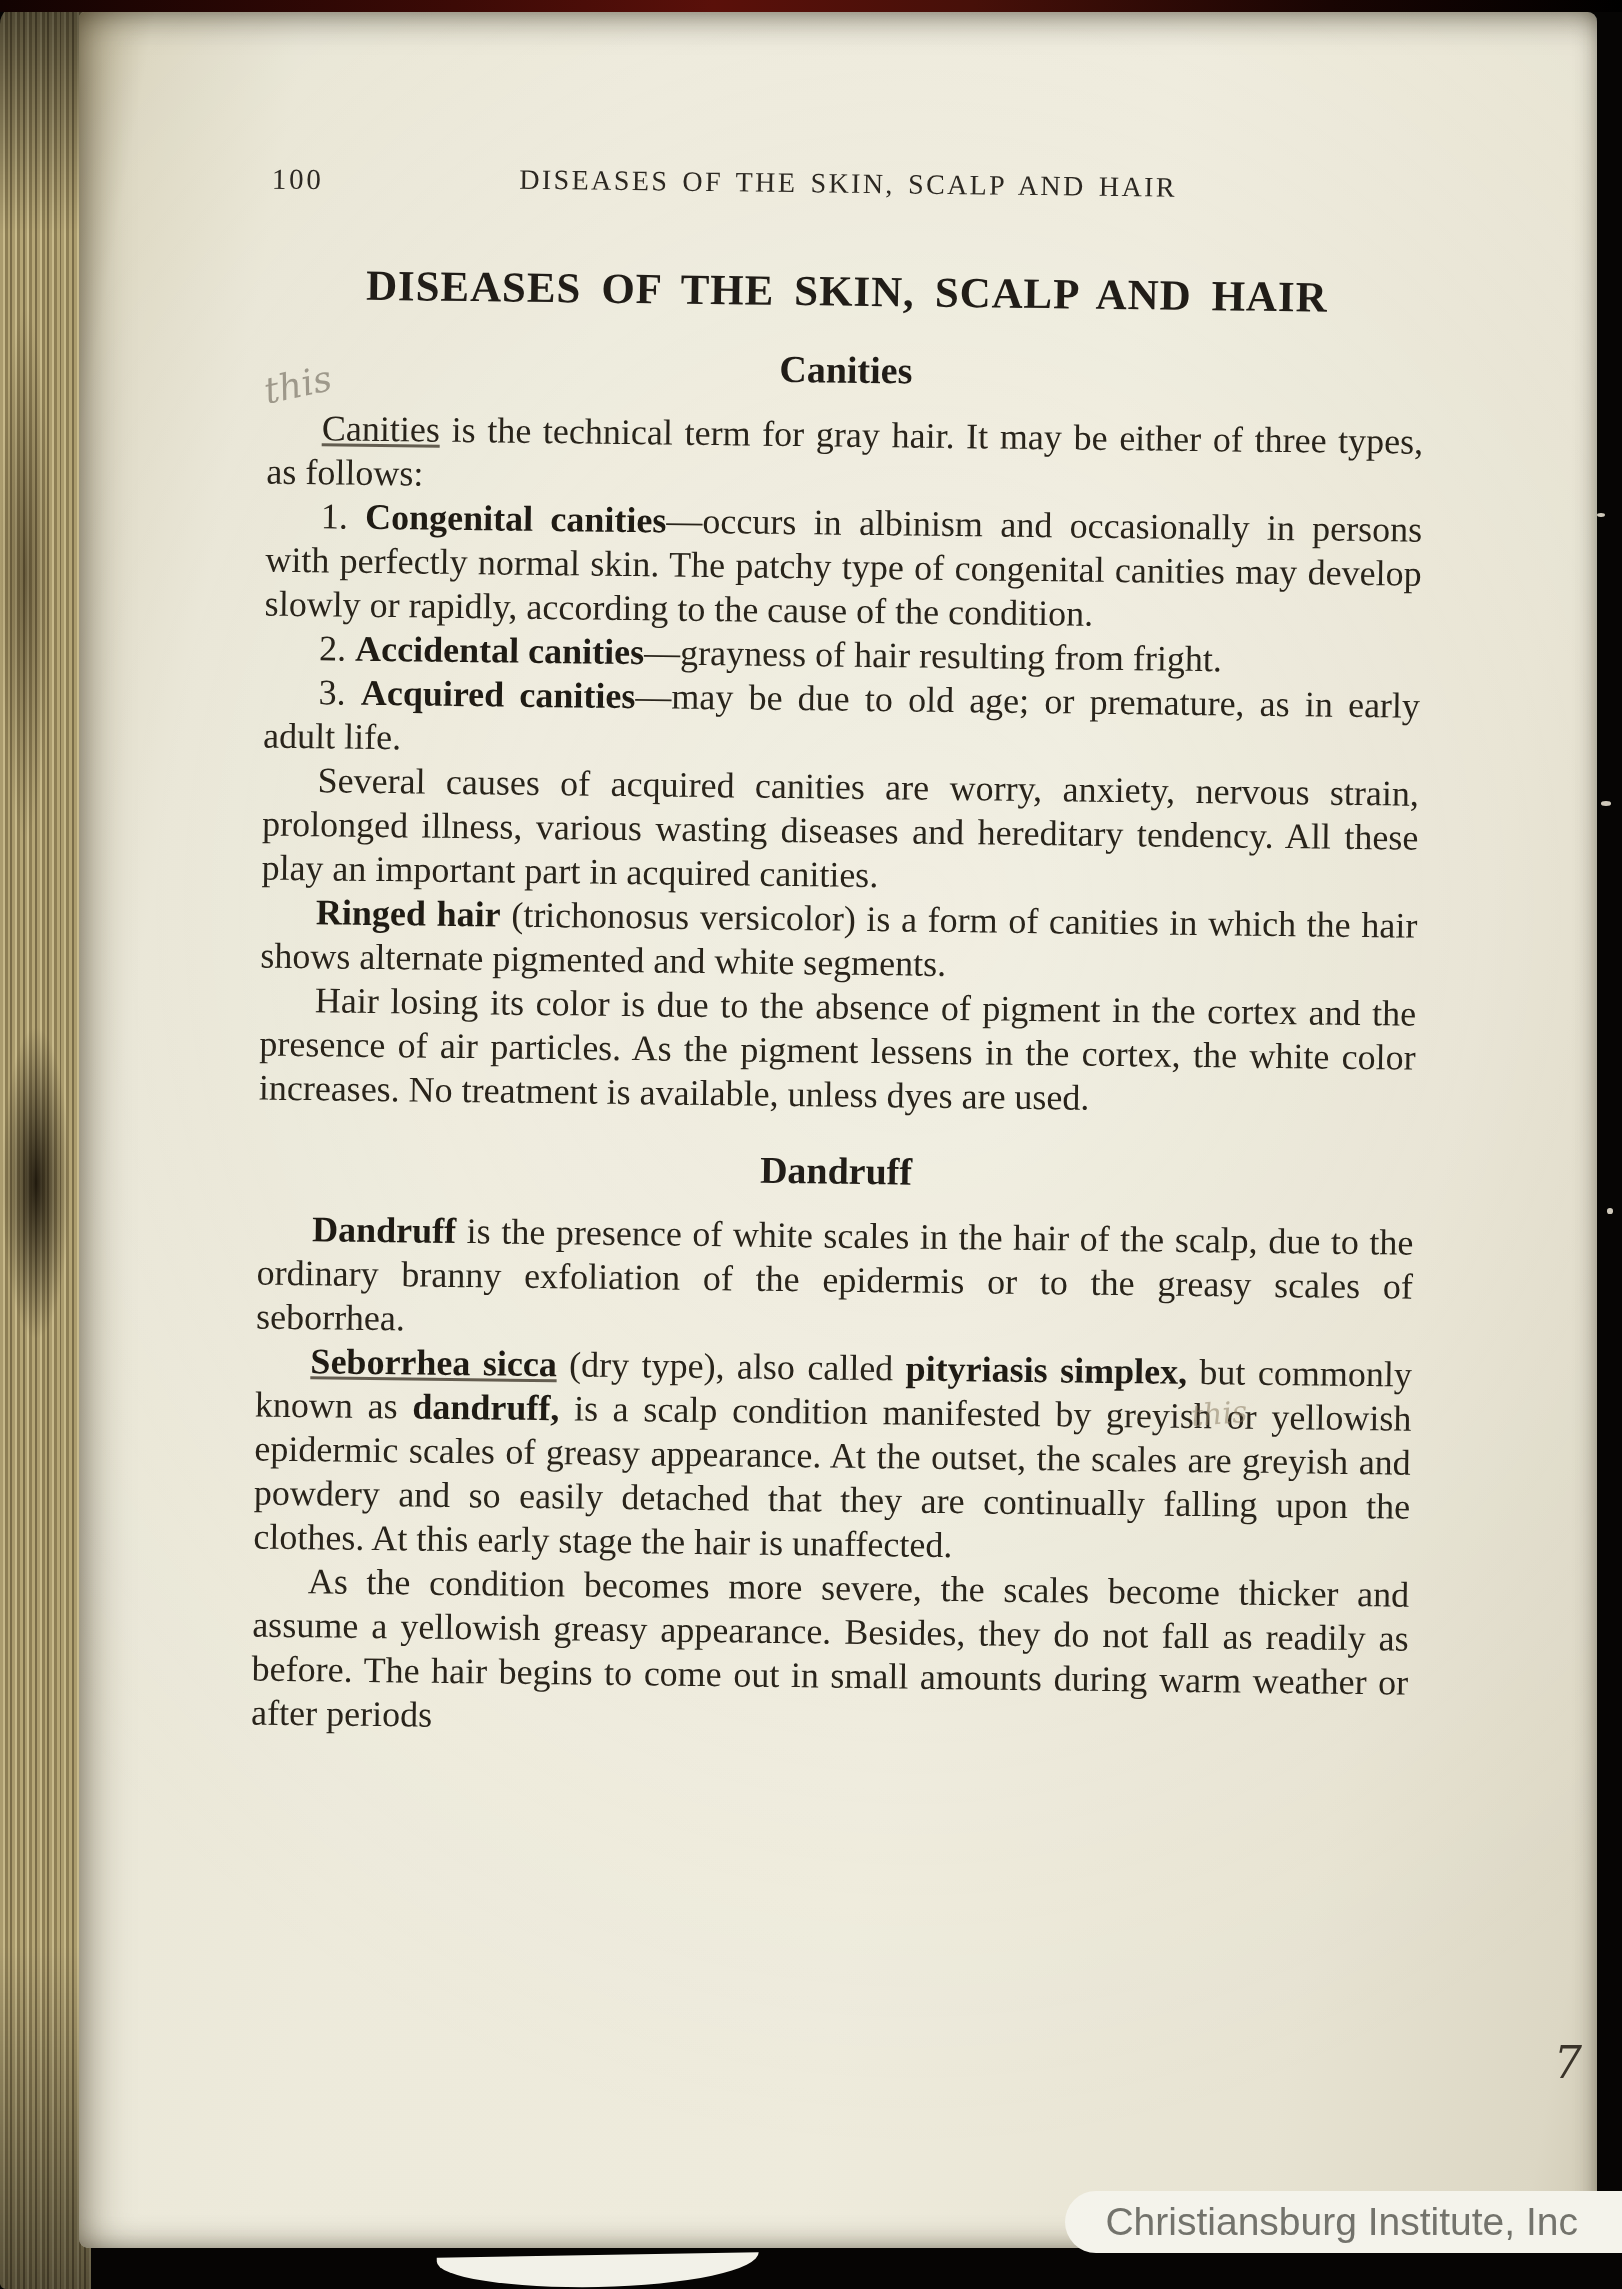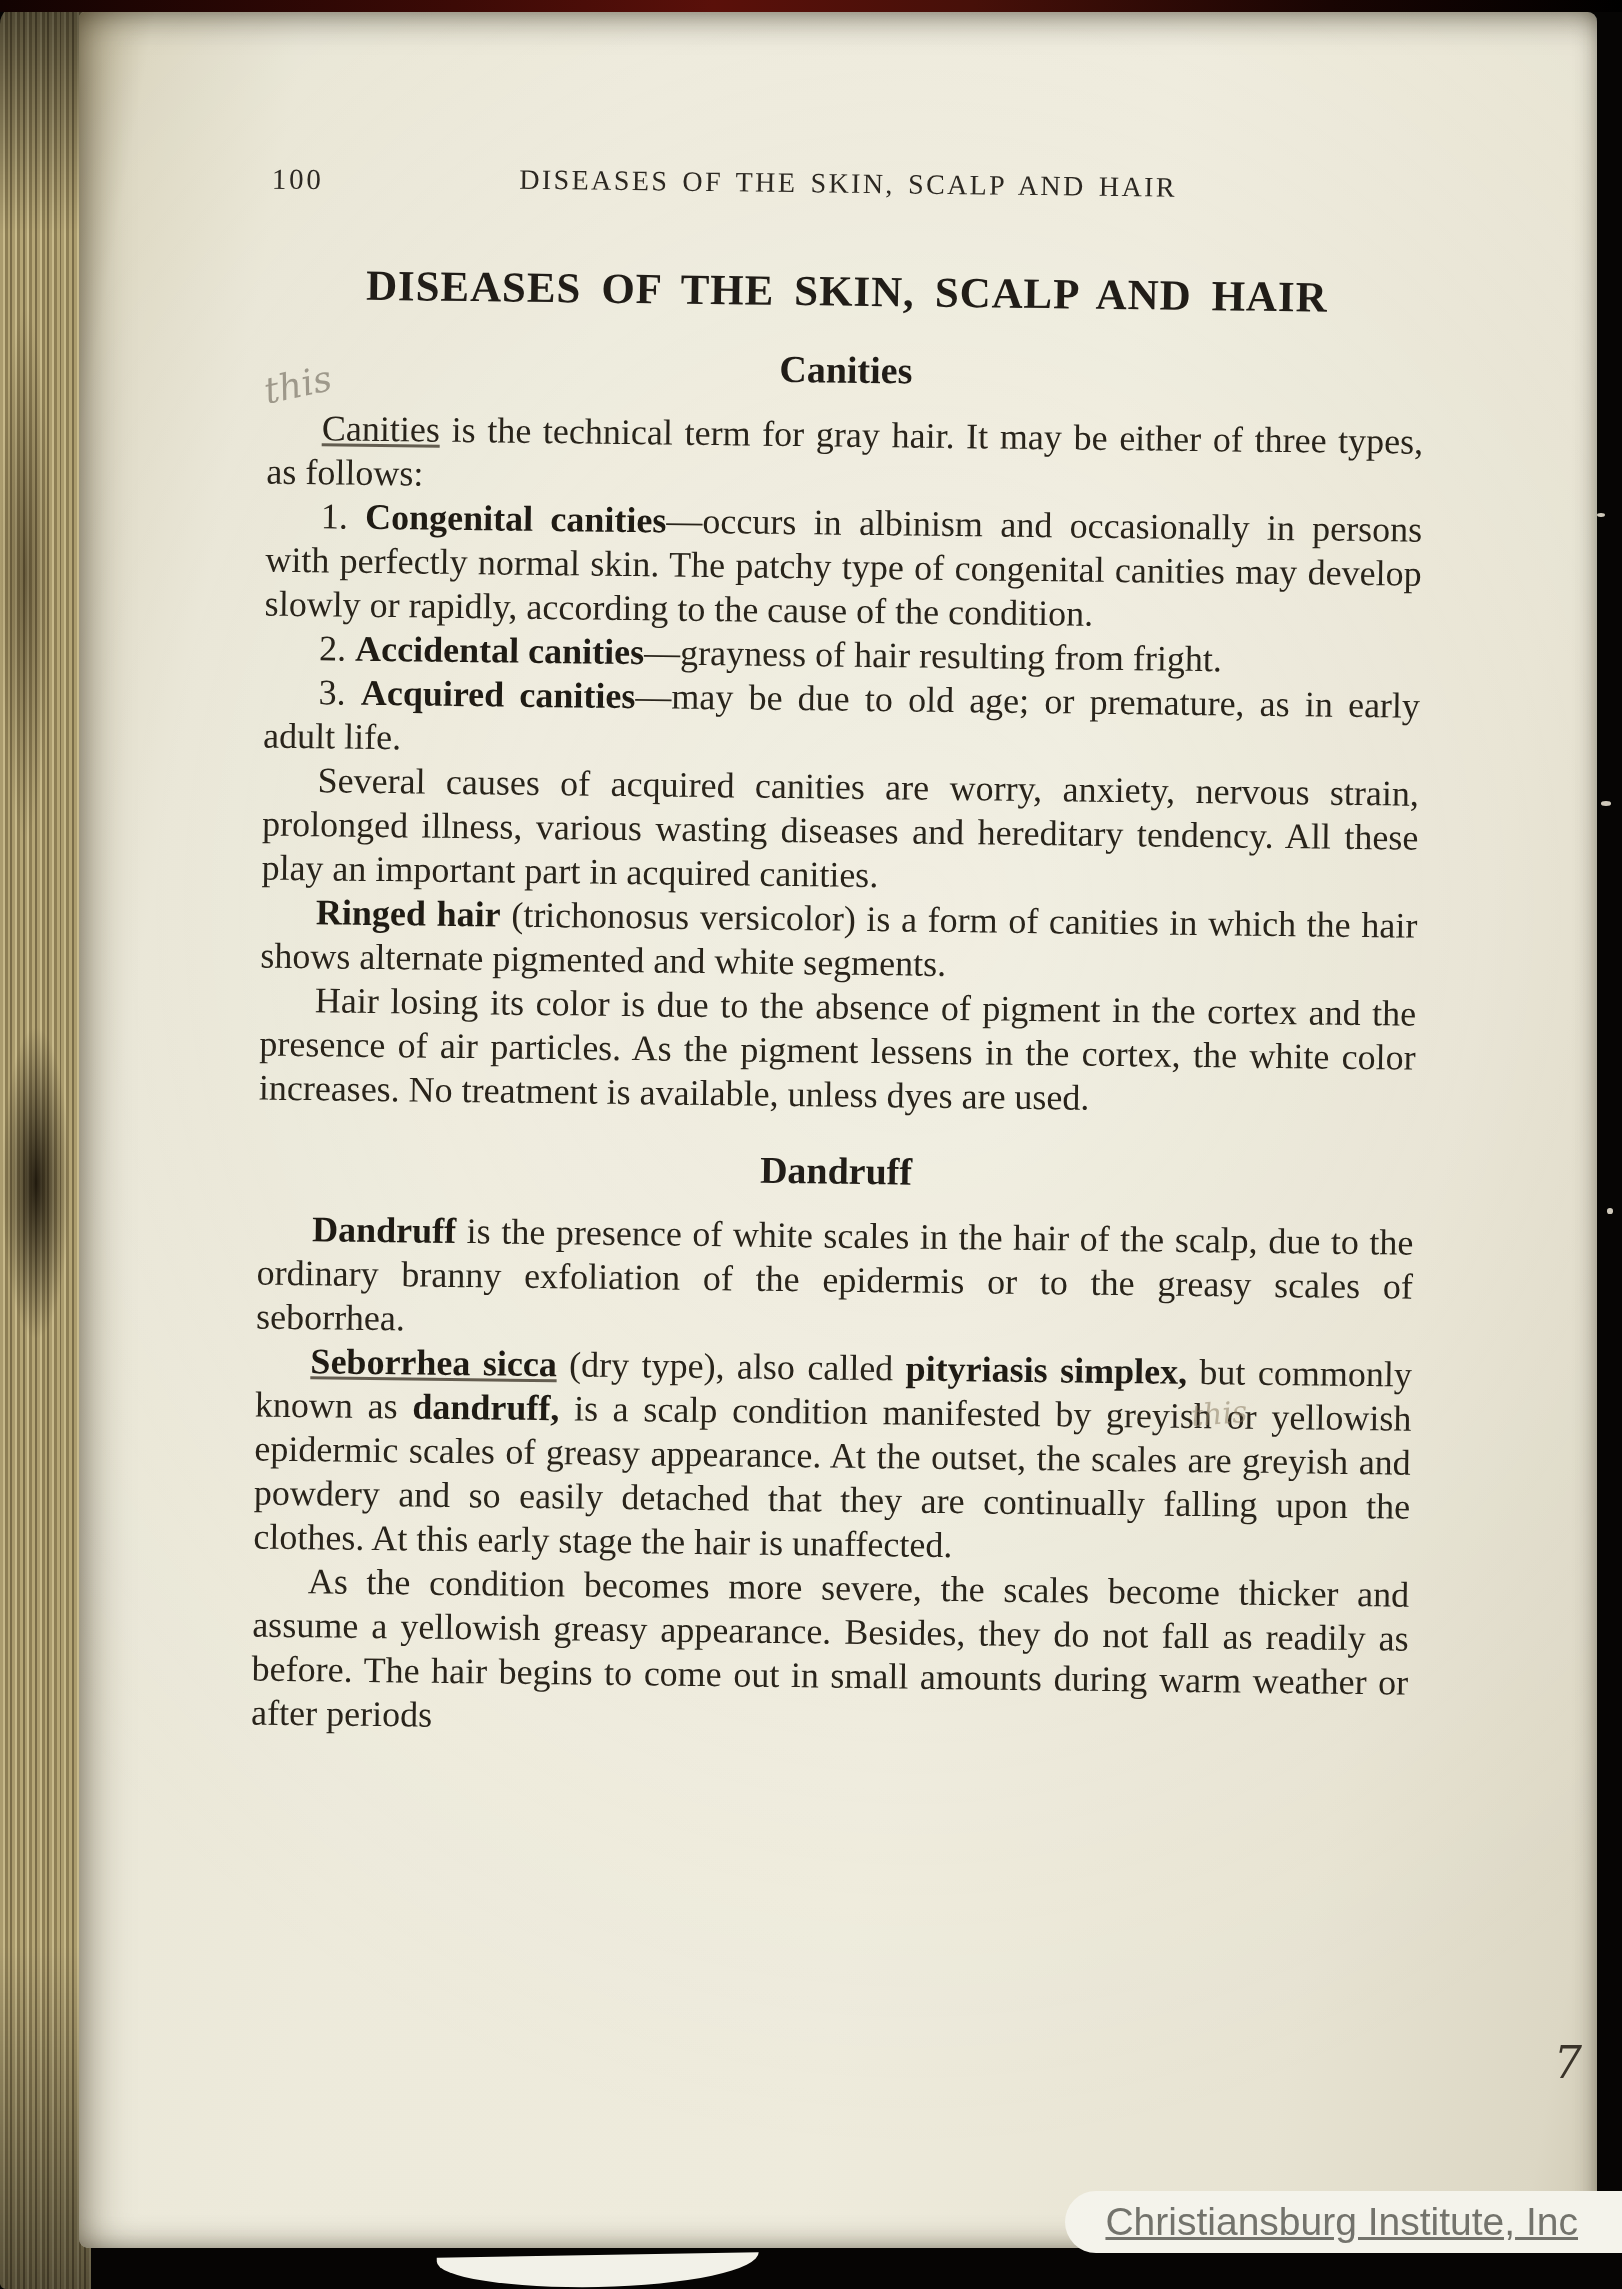--- a/index.html
+++ b/index.html
@@ -58,21 +58,21 @@
 
   
   .speck{position:absolute;background:#cfc9bb;border-radius:50%;z-index:6;}
   .speck1{left:1601px;top:801px;width:10.4px;height:4.7px;}
   .speck2{left:1607px;top:1208px;width:5.7px;height:5.7px;}
   .speck3{left:1597px;top:513px;width:7.6px;height:3.8px;}
 
   
   .watermark{position:absolute;right:0;bottom:36px;height:62px;z-index:7;display:flex;align-items:center;
     background:#f4f3eb;border-radius:31px 0 0 31px;padding:0 44px 0 40px;
-    font-family:"Liberation Sans",sans-serif;font-size:39px;color:#73736c;text-decoration:underline;}
+    font-family:"Liberation Sans",sans-serif;font-size:39px;color:#73736c;}
 </style>
 </head>
 <body>
 
 <div class="scan">
   <div class="top-strip"></div>
 
   <div class="book-edge">
     <div class="edge-blot"></div>
     <div class="edge-blot2"></div>

